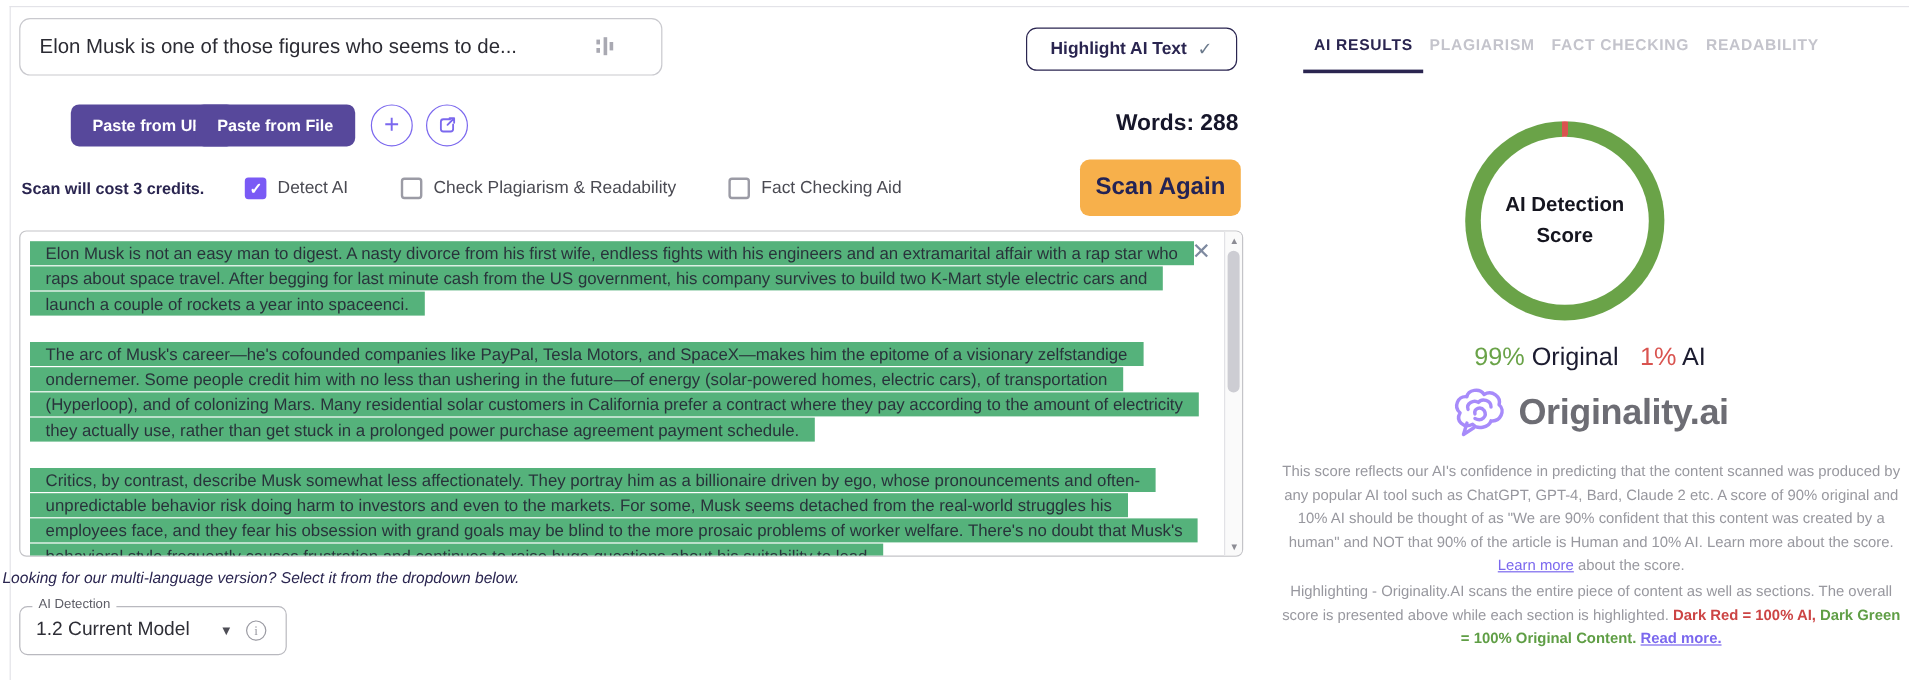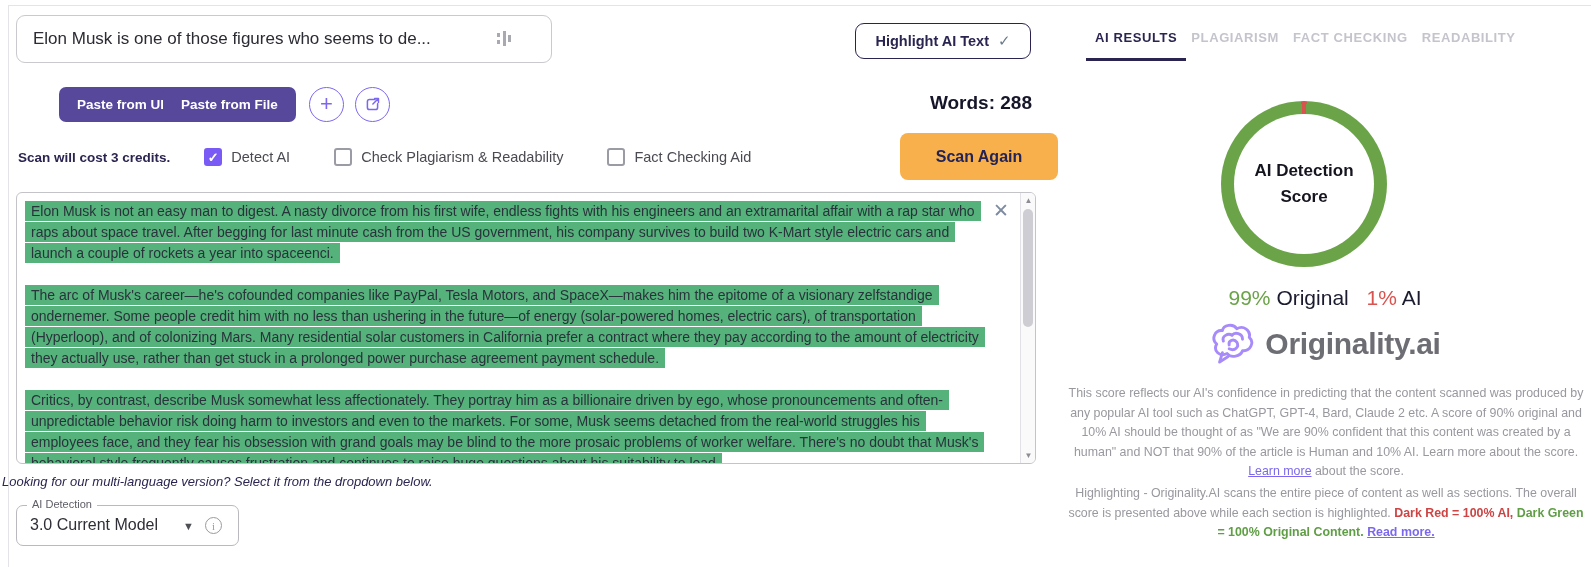--- a/index.html
+++ b/index.html
@@ -30,21 +30,21 @@
     display:flex; align-items:center; justify-content:center; background:#fff; }
   .opt.checked .cb-box { background:var(--accent-purple,#7a5af5); border-color:var(--accent-purple,#7a5af5); }
   .opt.checked .cb-box::after { content:"✓"; color:#fff; font-size:13px; font-weight:bold; }
   .opt-label { font-size:14.5px; color:#4a4a52; }
 
   .doc-box { position:absolute; left:16px; top:192px; width:1020px; height:272px;
     border:1px solid #c4c4c8; border-radius:6px; overflow:hidden; background:#fff; }
   .doc-content { position:absolute; left:8px; top:8px; width:966px; font-size:14px;
     line-height:21px; color:#29333b; }
   .doc-content p { margin:0 0 21px 0; }
-  .hl { background:var(--highlight-green,#55b27b); padding:2px 6px;
+  .hl { background:var(--highlight-green,#55b27b); padding:2px 13px;
         -webkit-box-decoration-break:clone; box-decoration-break:clone; }
   .doc-close { position:absolute; right:26px; top:8px; font-size:19px; color:#7e8aa0;
     cursor:pointer; line-height:1; }
   .doc-scrollbar { position:absolute; right:0; top:0; bottom:0; width:15px;
     background:#fafafa; border-left:1px solid #e2e2e6; }
   .sb-arrow { position:absolute; left:0; width:15px; text-align:center; color:#8c8c94; font-size:8px; cursor:pointer; }
   .sb-thumb { position:absolute; left:2px; top:16px; width:10px; height:118px; background:#cdcdd3; border-radius:5px; cursor:grab; }
 
   .multilang { position:absolute; left:2px; top:474px; font-style:italic;
     font-size:13px; color:var(--navy,#2a2550); }
@@ -60,23 +60,23 @@
     display:flex; align-items:center; justify-content:center; font-family:"Liberation Serif",serif; }
 
   
   .highlight-btn { position:absolute; left:855px; top:23px; width:176px; height:36px;
     border:1.6px solid var(--navy,#2a2550); border-radius:9px; background:#fff;
     color:var(--navy,#2a2550); font-weight:bold; font-size:14.5px; cursor:pointer;
     font-family:"Liberation Sans",sans-serif; display:flex; align-items:center; justify-content:center; gap:9px; }
   .highlight-btn .chk { color:#6b7a8c; font-weight:normal; font-size:15px; }
   .words { position:absolute; left:856px; top:92px; width:176px; text-align:right;
     font-size:19px; font-weight:600; color:#16162a; }
-  .scan-again { position:absolute; left:900px; top:133px; width:158px; height:47px;
+  .scan-again { position:absolute; left:900px; top:133px; width:134px; height:47px;
     background:var(--orange,#f7b04b); border:none; border-radius:8px; color:#232355;
-    font-weight:bold; font-size:16px; font-family:"Liberation Sans",sans-serif; cursor:pointer; }
+    font-weight:bold; font-size:20px; font-family:"Liberation Sans",sans-serif; cursor:pointer; }
 
   
   .tabs { position:absolute; left:1095px; top:30px; display:flex; gap:14px; }
   .tab { font-size:13px; font-weight:600; letter-spacing:0.6px; color:#c4c4cc;
     cursor:pointer; padding-bottom:16px; position:relative; white-space:nowrap; }
   .tab.active { color:var(--navy,#2a2550); }
   .tab.active::after { content:""; position:absolute; left:-9px; right:-9px; bottom:0;
     height:3px; background:var(--navy,#2a2550); }
 
   .ring { position:absolute; left:1221px; top:101px; width:166px; height:166px; border-radius:50%; }
@@ -157,21 +157,21 @@
     <span class="sb-thumb"></span>
     <span class="sb-arrow" style="bottom:3px;">▼</span>
   </div>
   <span class="doc-close">✕</span>
 </div>
 
 <div class="multilang">Looking for our multi-language version? Select it from the dropdown below.</div>
 
 <div class="model-select">
   <span class="model-label">AI Detection</span>
-  <span class="model-value">3.0 Current Model</span>
+  <span class="model-value">1.2 Current Model</span>
   <span class="model-caret">▼</span>
   <span class="model-info">i</span>
 </div>
 
 <button class="highlight-btn">
   <span>Highlight AI Text</span>
   <span class="chk">✓</span>
 </button>
 <div class="words">Words: 288</div>
 <button class="scan-again">Scan Again</button>

